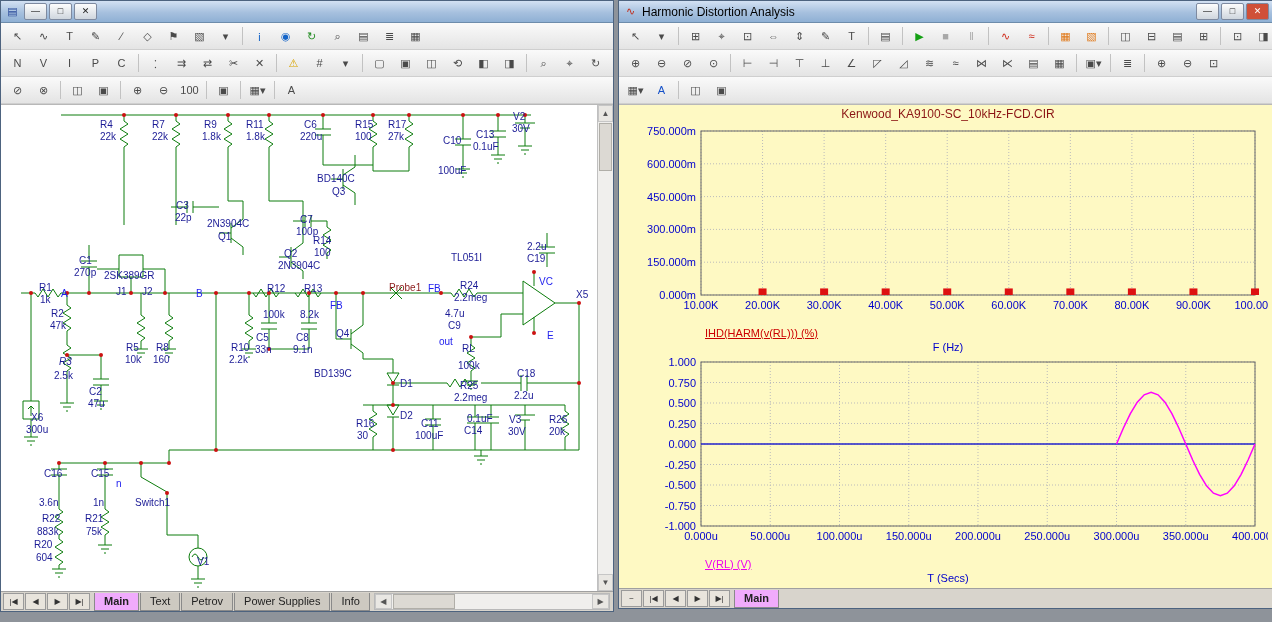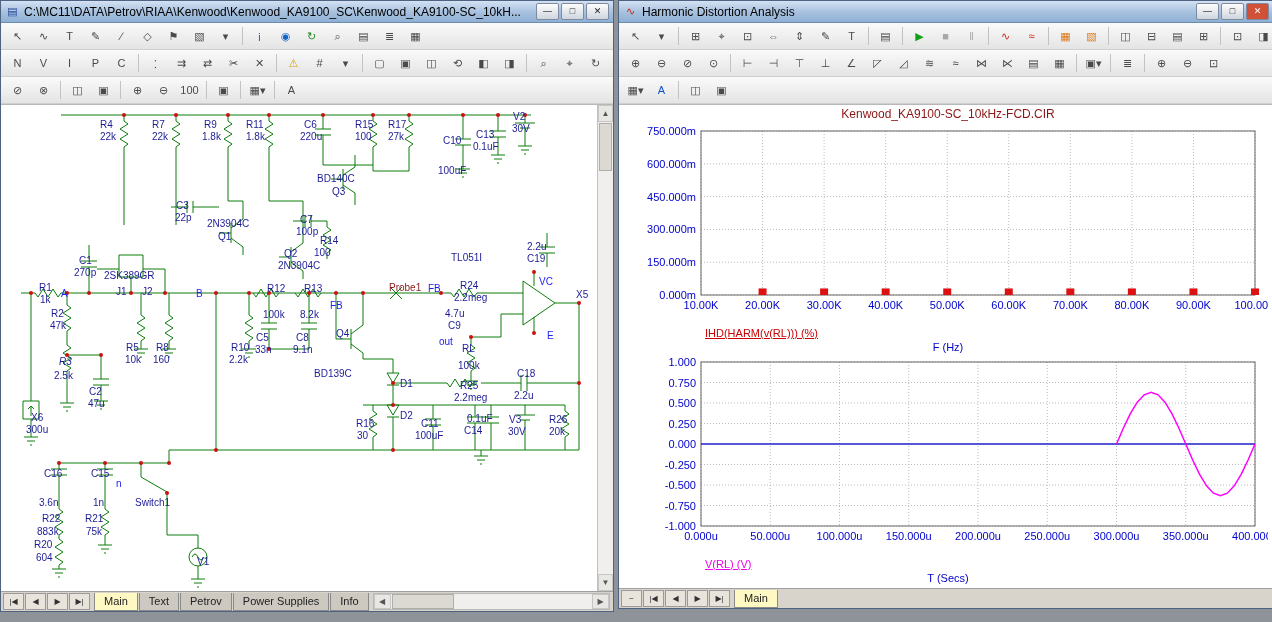--- a/index.html
+++ b/index.html
@@ -38,44 +38,43 @@
   .vbtn.bottom{margin-top:auto;}
   .vthumb{height:46px;margin:1px;background:#dcd9d3;border:1px solid #b0aea8;}
   .tabbar{height:19px;flex:0 0 19px;background:#d8d4cc;display:flex;align-items:center;
     border-top:1px solid #a0a0a0;padding-left:2px;font-size:11px;}
   .navstrip{display:flex;align-items:center;}
   .navbtn{min-width:17px;height:15px;border:1px solid #9a9a9a;background:#e8e4dc;font-size:8px;
     display:inline-flex;align-items:center;justify-content:center;margin-right:1px;color:#333;padding:0 1px;}
   .tabs{display:flex;align-items:flex-start;margin-left:3px;}
   .tab{padding:0 9px;height:17px;line-height:17px;border:1px solid #8a8a8a;border-top:none;
     background:#cdc9c1;margin-right:1px;color:#222;}
-  .tab.active{background:#fef9c3;font-weight:normal;}
+  .tab.active{background:#f0abfc;font-weight:bold;}
   .hscroll{flex:1;height:15px;margin:0 3px;background:#f0efed;border:1px solid #b9b9b9;
     display:flex;align-items:center;}
   .hbtn{width:15px;height:13px;font-size:8px;display:inline-flex;align-items:center;
     justify-content:center;color:#555;background:#e9e7e3;border:1px solid #c6c6c6;}
   .hbtn.right{margin-left:auto;}
   .hthumb{width:60px;height:13px;background:#dcd9d3;border:1px solid #b0aea8;margin-left:1px;}
-  .plotwrap{flex:1;background:#ffffff;overflow:hidden;padding:2px 0 0 4px;border-top:1px solid #b8b8b8;}
+  .plotwrap{flex:1;background:#fef9c3;overflow:hidden;padding:2px 0 0 4px;border-top:1px solid #b8b8b8;}
   .chart-title{text-align:center;color:#8b1515;font-size:12px;height:16px;}
   .legend-line{font-size:11px;margin-left:82px;height:14px;text-decoration:underline;}
   .legend-line.red{color:#cc0000;}
   .legend-line.magenta{color:#ee00ee;}
   .xlabel-line{font-size:11px;color:#0000cc;text-align:center;height:15px;}
   .plotwrap svg text{font-family:"Liberation Sans",sans-serif;}
 </style>
 </head>
 <body>
 
 <div id="desktop">
 
   <section class="window" id="left-window">
     <div class="titlebar">
       <span class="wicon">▤</span>
-      <span class="title-text">C:\MC11\DATA\Petrov\RIAA\Kenwood\Kenwood_KA9100_SC\Kenwood_KA9100-SC_10kH...</span>
       <span class="winbtns">
           <span class="tbtn">—</span>
           <span class="tbtn">□</span>
           <span class="tbtn">✕</span>
         </span>
     </div>
     <div class="toolbar">
         <span class="tbtn">↖</span>
         <span class="tbtn">∿</span>
         <span class="tbtn">T</span>
@@ -251,21 +250,21 @@
           <span class="slabel" style="left: 316px; top: 68px;">BD140C</span>
           <span class="slabel" style="left: 331px; top: 81px;">Q3</span>
           <span class="slabel" style="left: 175px; top: 95px;">C3</span>
           <span class="slabel" style="left: 174px; top: 107px;">22p</span>
           <span class="slabel" style="left: 206px; top: 113px;">2N3904C</span>
           <span class="slabel" style="left: 217px; top: 126px;">Q1</span>
           <span class="slabel" style="left: 283px; top: 143px;">Q2</span>
           <span class="slabel" style="left: 277px; top: 155px;">2N3904C</span>
           <span class="slabel" style="left: 299px; top: 109px;">C7</span>
           <span class="slabel" style="left: 295px; top: 121px;">100p</span>
-          <span class="slabel" style="left: 312px; top: 130px; margin-left: 7px;">R14</span>
+          <span class="slabel" style="left: 312px; top: 130px;">R14</span>
           <span class="slabel" style="left: 313px; top: 142px;">100</span>
           <span class="slabel" style="left: 450px; top: 147px;">TL051I</span>
           <span class="slabel" style="left: 526px; top: 136px;">2.2u</span>
           <span class="slabel" style="left: 526px; top: 148px;">C19</span>
           <span class="slabel" style="left: 78px; top: 150px;">C1</span>
           <span class="slabel" style="left: 73px; top: 162px;">270p</span>
           <span class="slabel" style="left: 103px; top: 165px;">2SK389GR</span>
           <span class="slabel" style="left: 38px; top: 177px;">R1</span>
           <span class="slabel" style="left: 39px; top: 189px;">1k</span>
           <span class="slabel" style="left: 115px; top: 181px;">J1</span>

